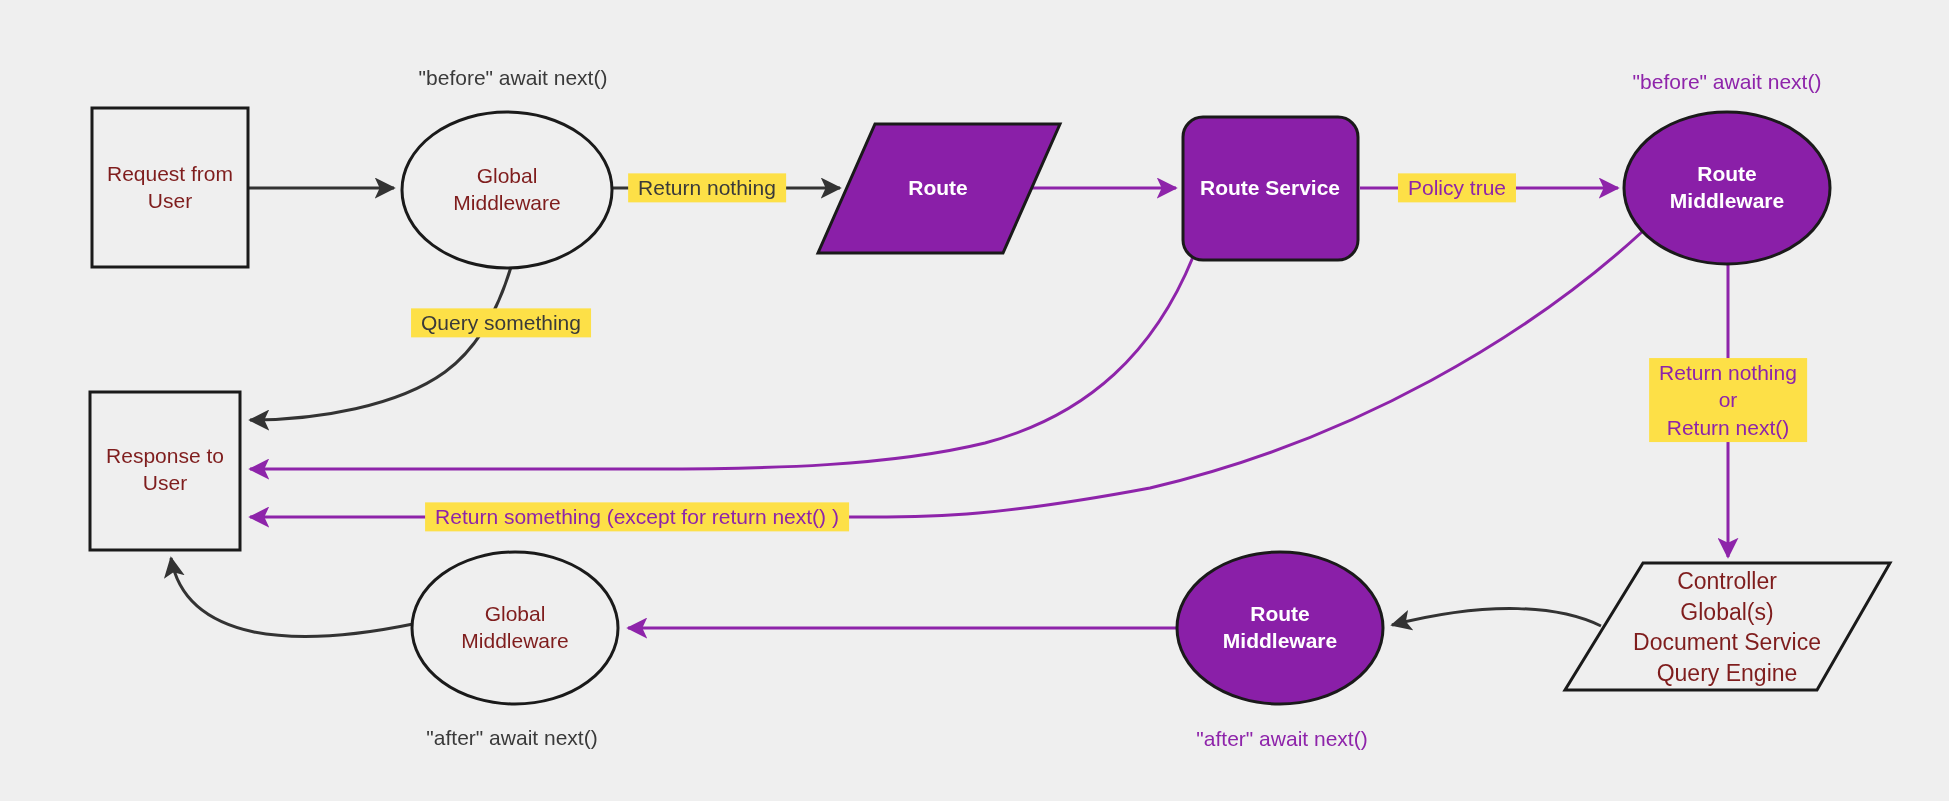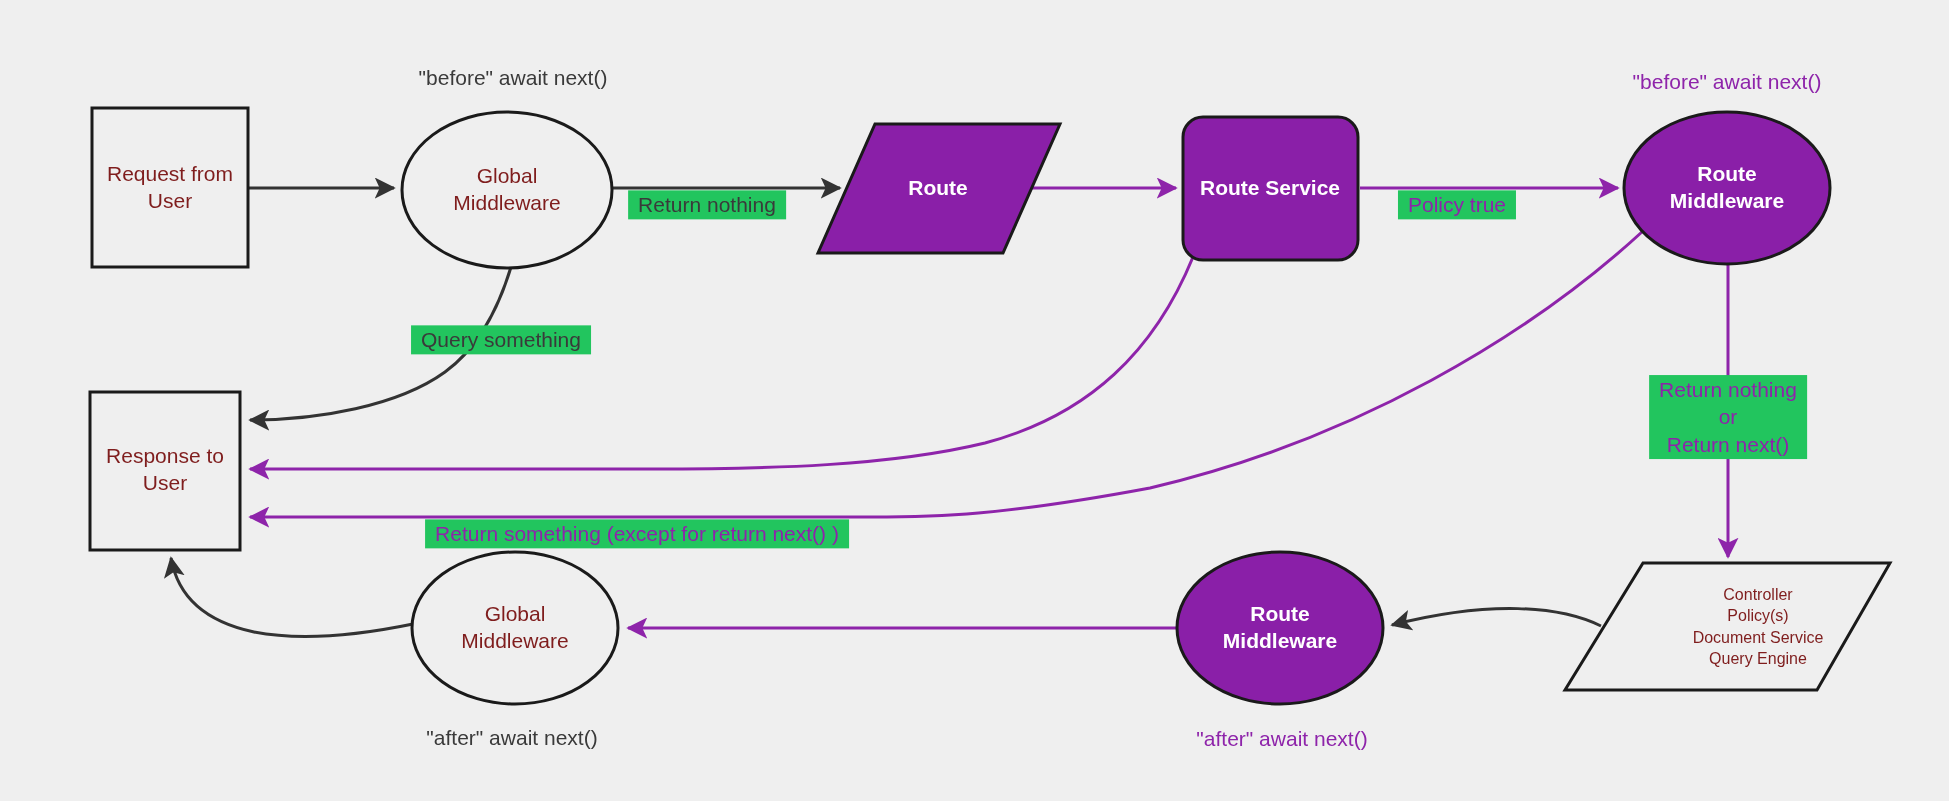--- a/index.html
+++ b/index.html
@@ -18,35 +18,35 @@
     width: 1949px; height: 801px;
   }
   .lbl {
     position: absolute;
     transform: translate(-50%, -50%);
     white-space: nowrap;
     font-size: 21px;
     line-height: 1.3;
     z-index: 2;
   }
-  .lbl.mask { background: #22c55e; padding: 1px 10px; margin-top: 17px; }
+  .lbl.mask { background: #fde047; padding: 1px 10px; }
   .lbl.purple { color: #8e24aa; }
   .lbl.dark { color: #3a3a3a; }
   .node-label {
     position: absolute;
     transform: translate(-50%, -50%);
     text-align: center;
     font-size: 21px;
     line-height: 1.28;
     color: #7f1d1d;
     white-space: nowrap;
     z-index: 2;
   }
   .node-label.white { color: #ffffff; font-weight: bold; }
-  .node-label.small { font-size: 16px; line-height: 1.33; margin-left: 31px; }
+  .node-label.small { font-size: 23px; line-height: 1.33; }
   .center-multi { text-align: center; }
   .edge { fill: none; stroke-width: 3; }
   .edge.black { stroke: #333333; }
   .edge.purple { stroke: #8e24aa; }
   .shape { stroke: #1a1a1a; stroke-width: 3; }
   .shape.light { fill: #efefef; }
   .shape.filled { fill: #8a1fa8; }
 </style>
 </head>
 <body>
@@ -109,21 +109,21 @@
     <div>Middleware</div>
   </div>
 
   <div class="node-label" style="left:165px; top:470px">
     <div>Response to</div>
     <div>User</div>
   </div>
 
   <div class="node-label small" style="left:1727px; top:627px">
     <div>Controller</div>
-    <div>Policy(s)</div>
+    <div>Global(s)</div>
     <div>Document Service</div>
     <div>Query Engine</div>
   </div>
 
   <div class="node-label white" style="left:1280px; top:628px">
     <div>Route</div>
     <div>Middleware</div>
   </div>
 
   <div class="node-label" style="left:515px; top:628px">

